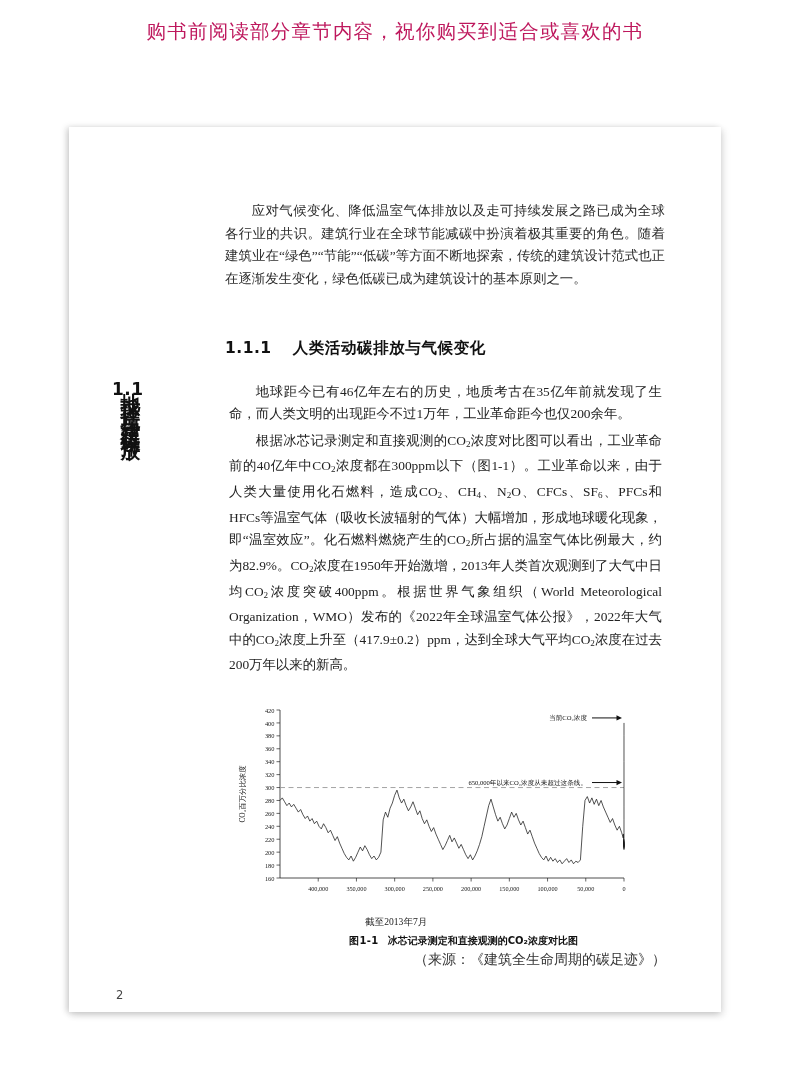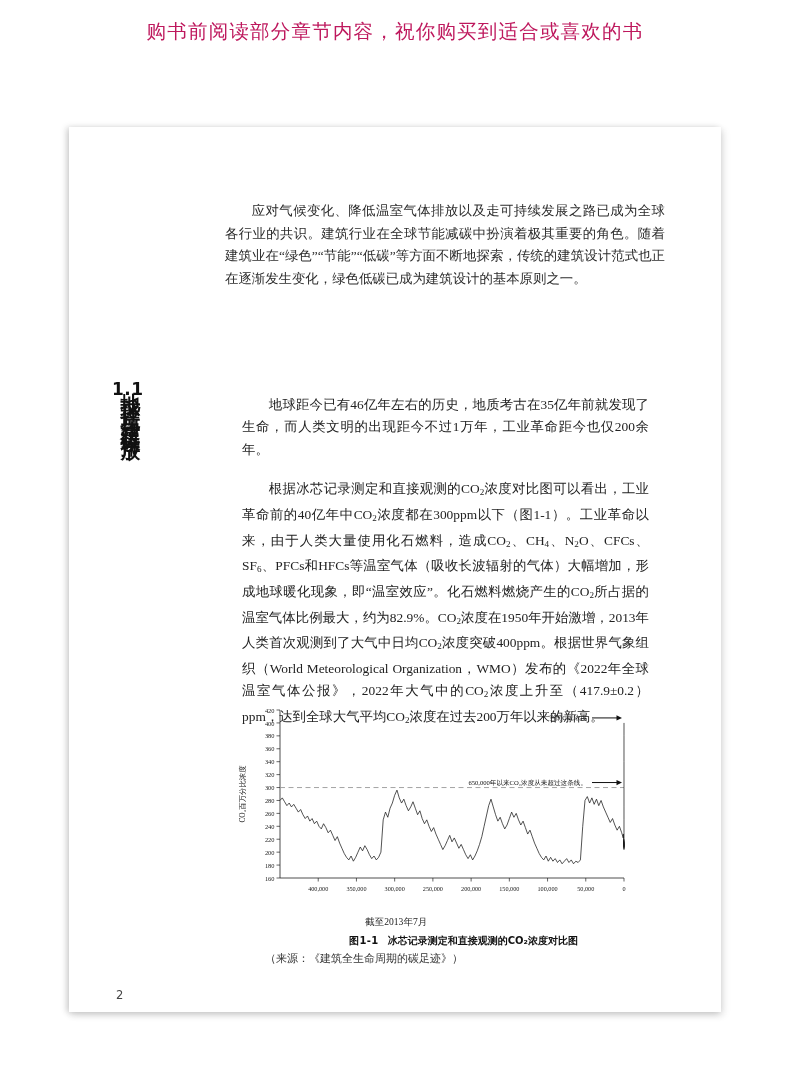--- a/index.html
+++ b/index.html
@@ -67,21 +67,21 @@
   }
   .sub-head .num { letter-spacing: 0.5px; }
   .sub-head .txt { margin-left: 21px; letter-spacing: 0.6px; }
 
   
   .body-block {
     position: absolute; left: 156px; top: 250px; width: 441px;
     font-size: 13.4px; line-height: 22.4px; color: #222;
     text-align: justify;
   }
-  .body-block p { margin: 17px; text-indent: 2em; }
+  .body-block p { margin: 4px; text-indent: 2em; }
   sub { font-size: 0.68em; vertical-align: -0.25em; }
 
   
   .figure { position: absolute; left: 156px; top: 577px; width: 441px; }
   .chart-box { position: relative; width: 400px; height: 200px; margin-left: 9px; }
 
   .cap-date {
     position: absolute; left: 156px; top: 789px; width: 441px;
     font-size: 9.6px; color: #1d1d1d;
     padding-left: 140px;
@@ -90,21 +90,21 @@
     position: absolute; left: 156px; top: 807px; width: 441px;
     text-align: center;
     font-size: 10px; color: #111;
     font-family: "DejaVu Sans", "Liberation Sans", sans-serif;
     padding-left: 36px;
   }
   .cap-main .figno { font-weight: bold; letter-spacing: 0.4px; }
   .cap-main .figtitle { margin-left: 9px; font-weight: bold; }
   .cap-src {
     position: absolute; left: 156px; top: 824px; width: 441px;
-    text-align: left; font-size: 11px; color: #333;
+    text-align: right; font-size: 14px; color: #333;
     padding-left: 40px;
   }
 
   
   .folio {
     position: absolute; left: 47px; top: 861px;
     font-family: "DejaVu Sans", "Liberation Sans", sans-serif;
     font-size: 11.5px; color: #444;
   }
 
@@ -117,20 +117,23 @@
 
   <div class="banner">购书前阅读部分章节内容，祝你购买到适合或喜欢的书</div>
 
   <div class="sheet">
 
     <div class="intro">应对气候变化、降低温室气体排放以及走可持续发展之路已成为全球各行业的共识。建筑行业在全球节能减碳中扮演着极其重要的角色。随着建筑业在“绿色”“节能”“低碳”等方面不断地探索，传统的建筑设计范式也正在逐渐发生变化，绿色低碳已成为建筑设计的基本原则之一。</div>
 
     <div class="side-num">1.1</div>
     <div class="side-vert">地球环境与建筑碳排放</div>
 
+    <div class="sub-head">
+      <span class="num">1.1.1</span><span class="txt">人类活动碳排放与气候变化</span>
+    </div>
 
     <div class="body-block">
       <p>地球距今已有46亿年左右的历史，地质考古在35亿年前就发现了生命，而人类文明的出现距今不过1万年，工业革命距今也仅200余年。</p>
       <p>根据冰芯记录测定和直接观测的CO<sub>2</sub>浓度对比图可以看出，工业革命前的40亿年中CO<sub>2</sub>浓度都在300ppm以下（图1-1）。工业革命以来，由于人类大量使用化石燃料，造成CO<sub>2</sub>、CH<sub>4</sub>、N<sub>2</sub>O、CFCs、SF<sub>6</sub>、PFCs和HFCs等温室气体（吸收长波辐射的气体）大幅增加，形成地球暖化现象，即“温室效应”。化石燃料燃烧产生的CO<sub>2</sub>所占据的温室气体比例最大，约为82.9%。CO<sub>2</sub>浓度在1950年开始激增，2013年人类首次观测到了大气中日均CO<sub>2</sub>浓度突破400ppm。根据世界气象组织（World Meteorological Organization，WMO）发布的《2022年全球温室气体公报》，2022年大气中的CO<sub>2</sub>浓度上升至（417.9±0.2）ppm，达到全球大气平均CO<sub>2</sub>浓度在过去200万年以来的新高。</p>
     </div>
 
     <div class="figure">
       <div class="chart-box">
         <svg id="chart-svg" width="400" height="200" viewBox="0 0 400 200">
             <line x1="46" y1="6" x2="46" y2="174" stroke="#222" stroke-width="0.8"></line>

